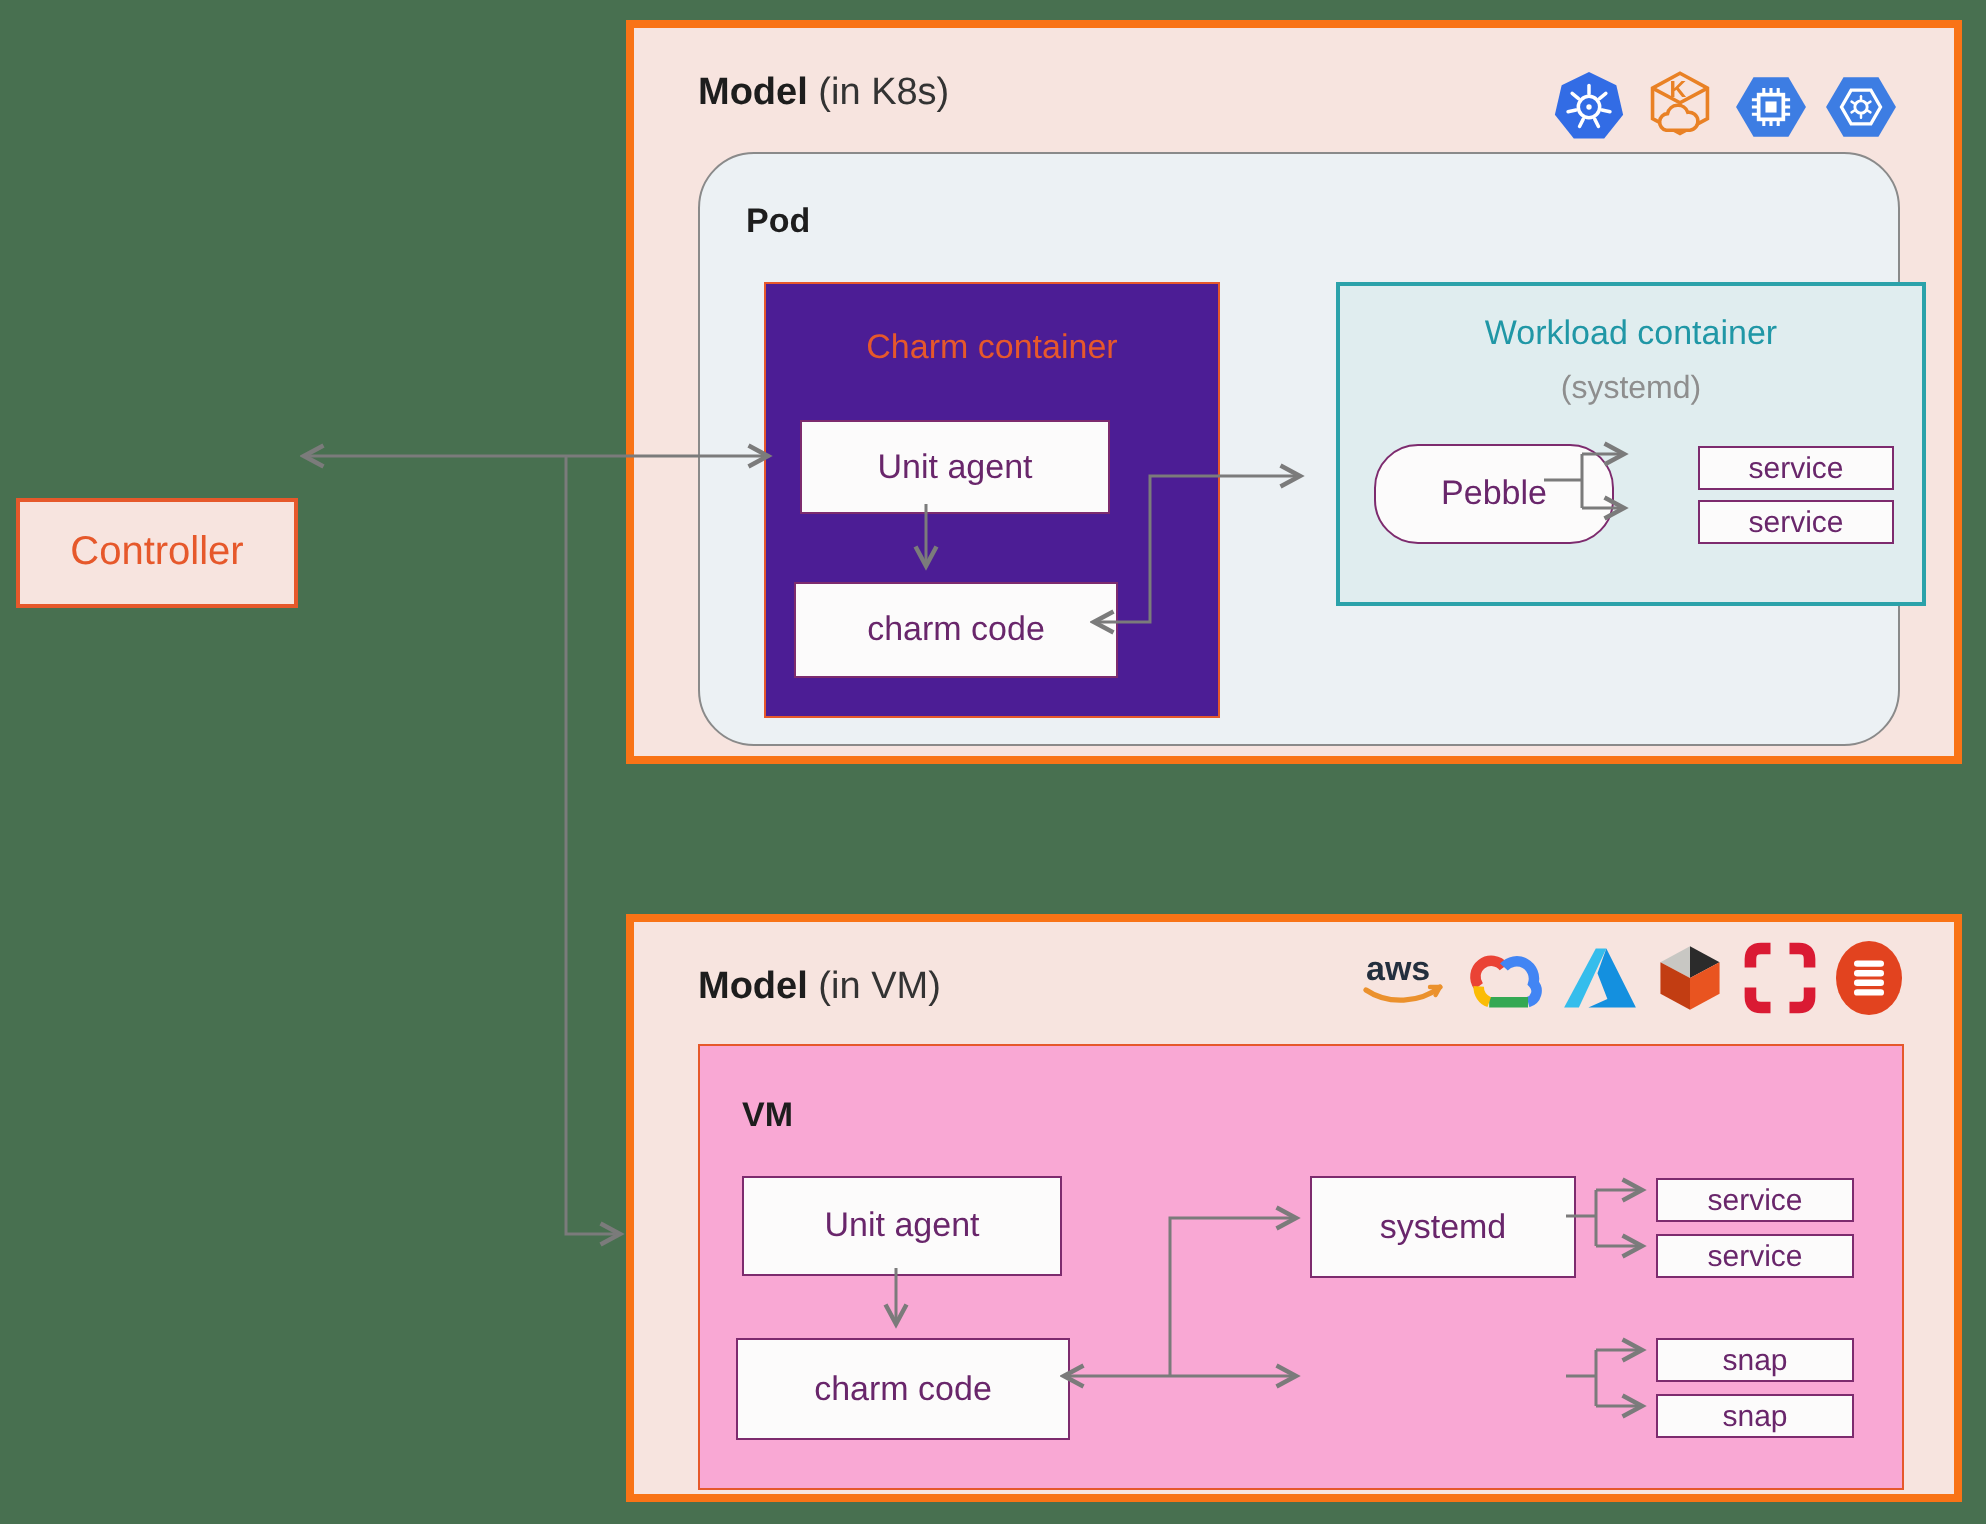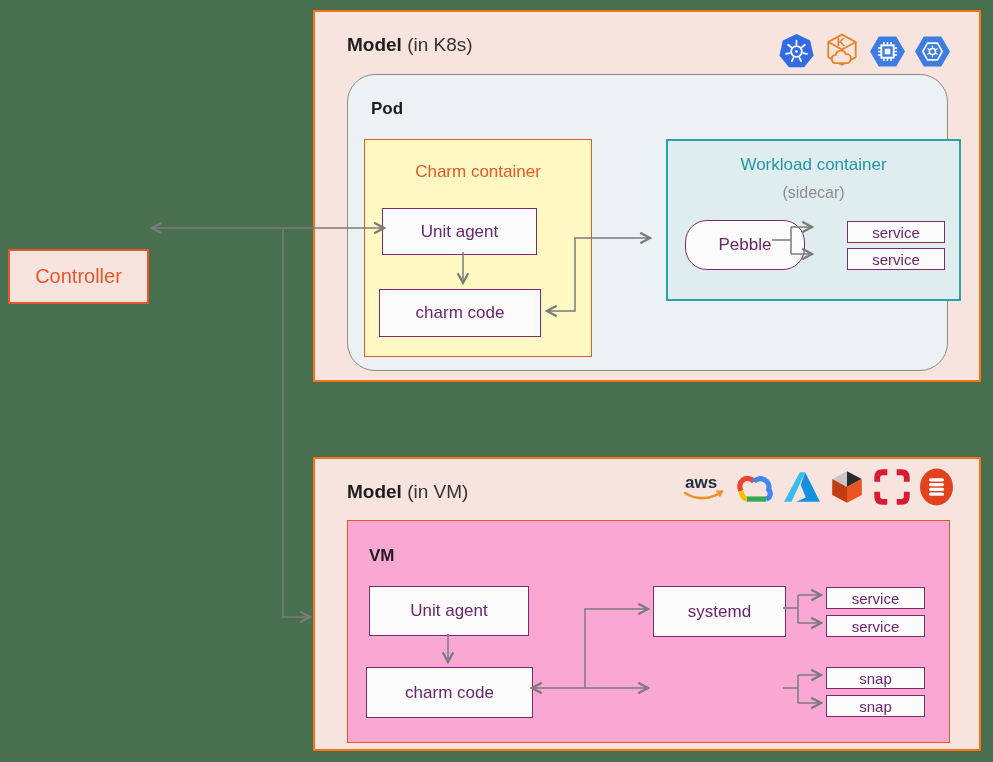--- a/index.html
+++ b/index.html
@@ -1,30 +1,30 @@
 <!DOCTYPE html>
 <html><head>
 <meta charset="utf-8">
 <style>
   html,body{margin:0;padding:0;background:#487050;}
   *{box-sizing:border-box;font-family:"Liberation Sans","DejaVu Sans",sans-serif;}
   #canvas{position:relative;width:993px;height:762px;background:#487050;overflow:hidden;}
 
-  .model{position:absolute;background:#F7E4DF;border:2px solid #f97316;}
+  .model{position:absolute;background:#F7E4DF;border:4px solid #f97316;}
   .model-title{position:absolute;left:32px;top:22px;font-size:19px;color:#222;white-space:nowrap;}
   .model-title b{font-weight:bold;color:#1d1d1d;}
   .model-title span{font-weight:normal;color:#333;}
   .icon-row{position:absolute;display:flex;align-items:center;}
 
   .pod{position:absolute;left:32px;top:62px;width:601px;height:297px;background:#ECF1F4;
        border:1.5px solid #8A8A8A;border-radius:28px;}
   .area-label{position:absolute;font-size:17px;font-weight:bold;color:#1d1d1d;}
 
-  .charm-container{position:absolute;left:16px;top:64px;width:228px;height:218px;
-       background:#fef9c3;border:1.5px solid #E6582B;}
+  .charm-container{position:absolute;left:32px;top:64px;width:228px;height:218px;
+       background:#4c1d95;border:1.5px solid #E6582B;}
   .charm-label{position:absolute;left:0;top:22px;width:100%;text-align:center;
        color:#E6582B;font-size:17px;font-weight:500;}
 
   .workload-container{position:absolute;left:290px;top:64px;width:295px;height:162px;
        background:#E0EDEF;border:2px solid #2BA2AA;margin-left:28px;}
   .workload-label{position:absolute;left:0;top:14px;width:100%;text-align:center;
        color:#2097A6;font-size:17px;font-weight:500;}
   .sidecar-label{position:absolute;left:0;top:43px;width:100%;text-align:center;
        color:#8E8E8E;font-size:16px;}
 
@@ -113,21 +113,21 @@
       <div class="area-label" style="left:23px;top:24px;">Pod</div>
 
       <div class="charm-container">
         <div class="charm-label">Charm container</div>
         <div class="node" style="left:17px;top:68px;width:155px;height:47px;">Unit agent</div>
         <div class="node" style="left:14px;top:149px;width:162px;height:48px;">charm code</div>
       </div>
 
       <div class="workload-container">
         <div class="workload-label">Workload container</div>
-        <div class="sidecar-label">(sidecar)</div>
+        <div class="sidecar-label">(systemd)</div>
         <div class="node" style="left:17px;top:79px;width:120px;height:50px;border-radius:22px;">Pebble</div>
         <div class="node small" style="left:179px;top:80px;width:98px;height:22px;">service</div>
         <div class="node small" style="left:179px;top:107px;width:98px;height:22px;">service</div>
       </div>
     </div>
   </div>
 
   <div class="model" style="left:313px;top:457px;width:668px;height:294px;">
     <div class="model-title">
       <b>Model</b>&nbsp;<span>(in VM)</span>

